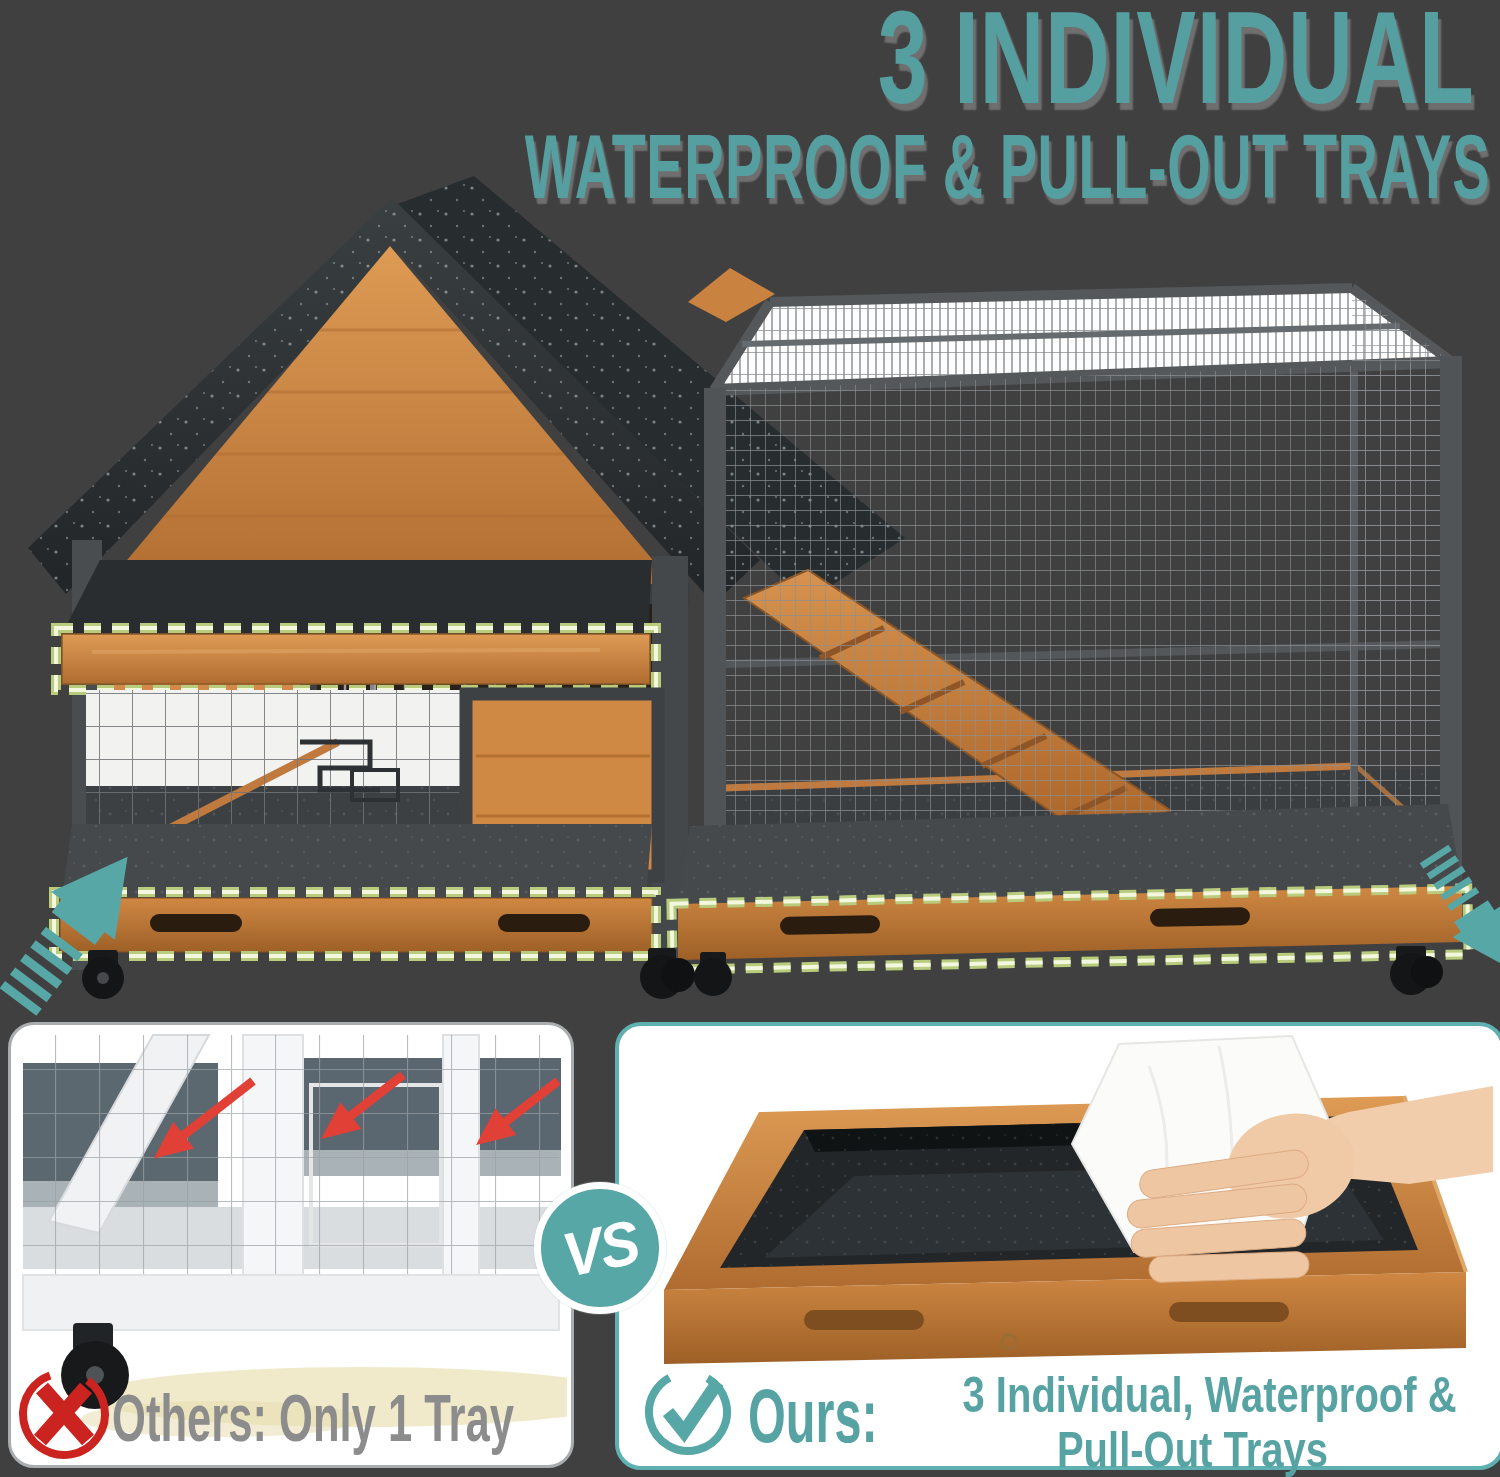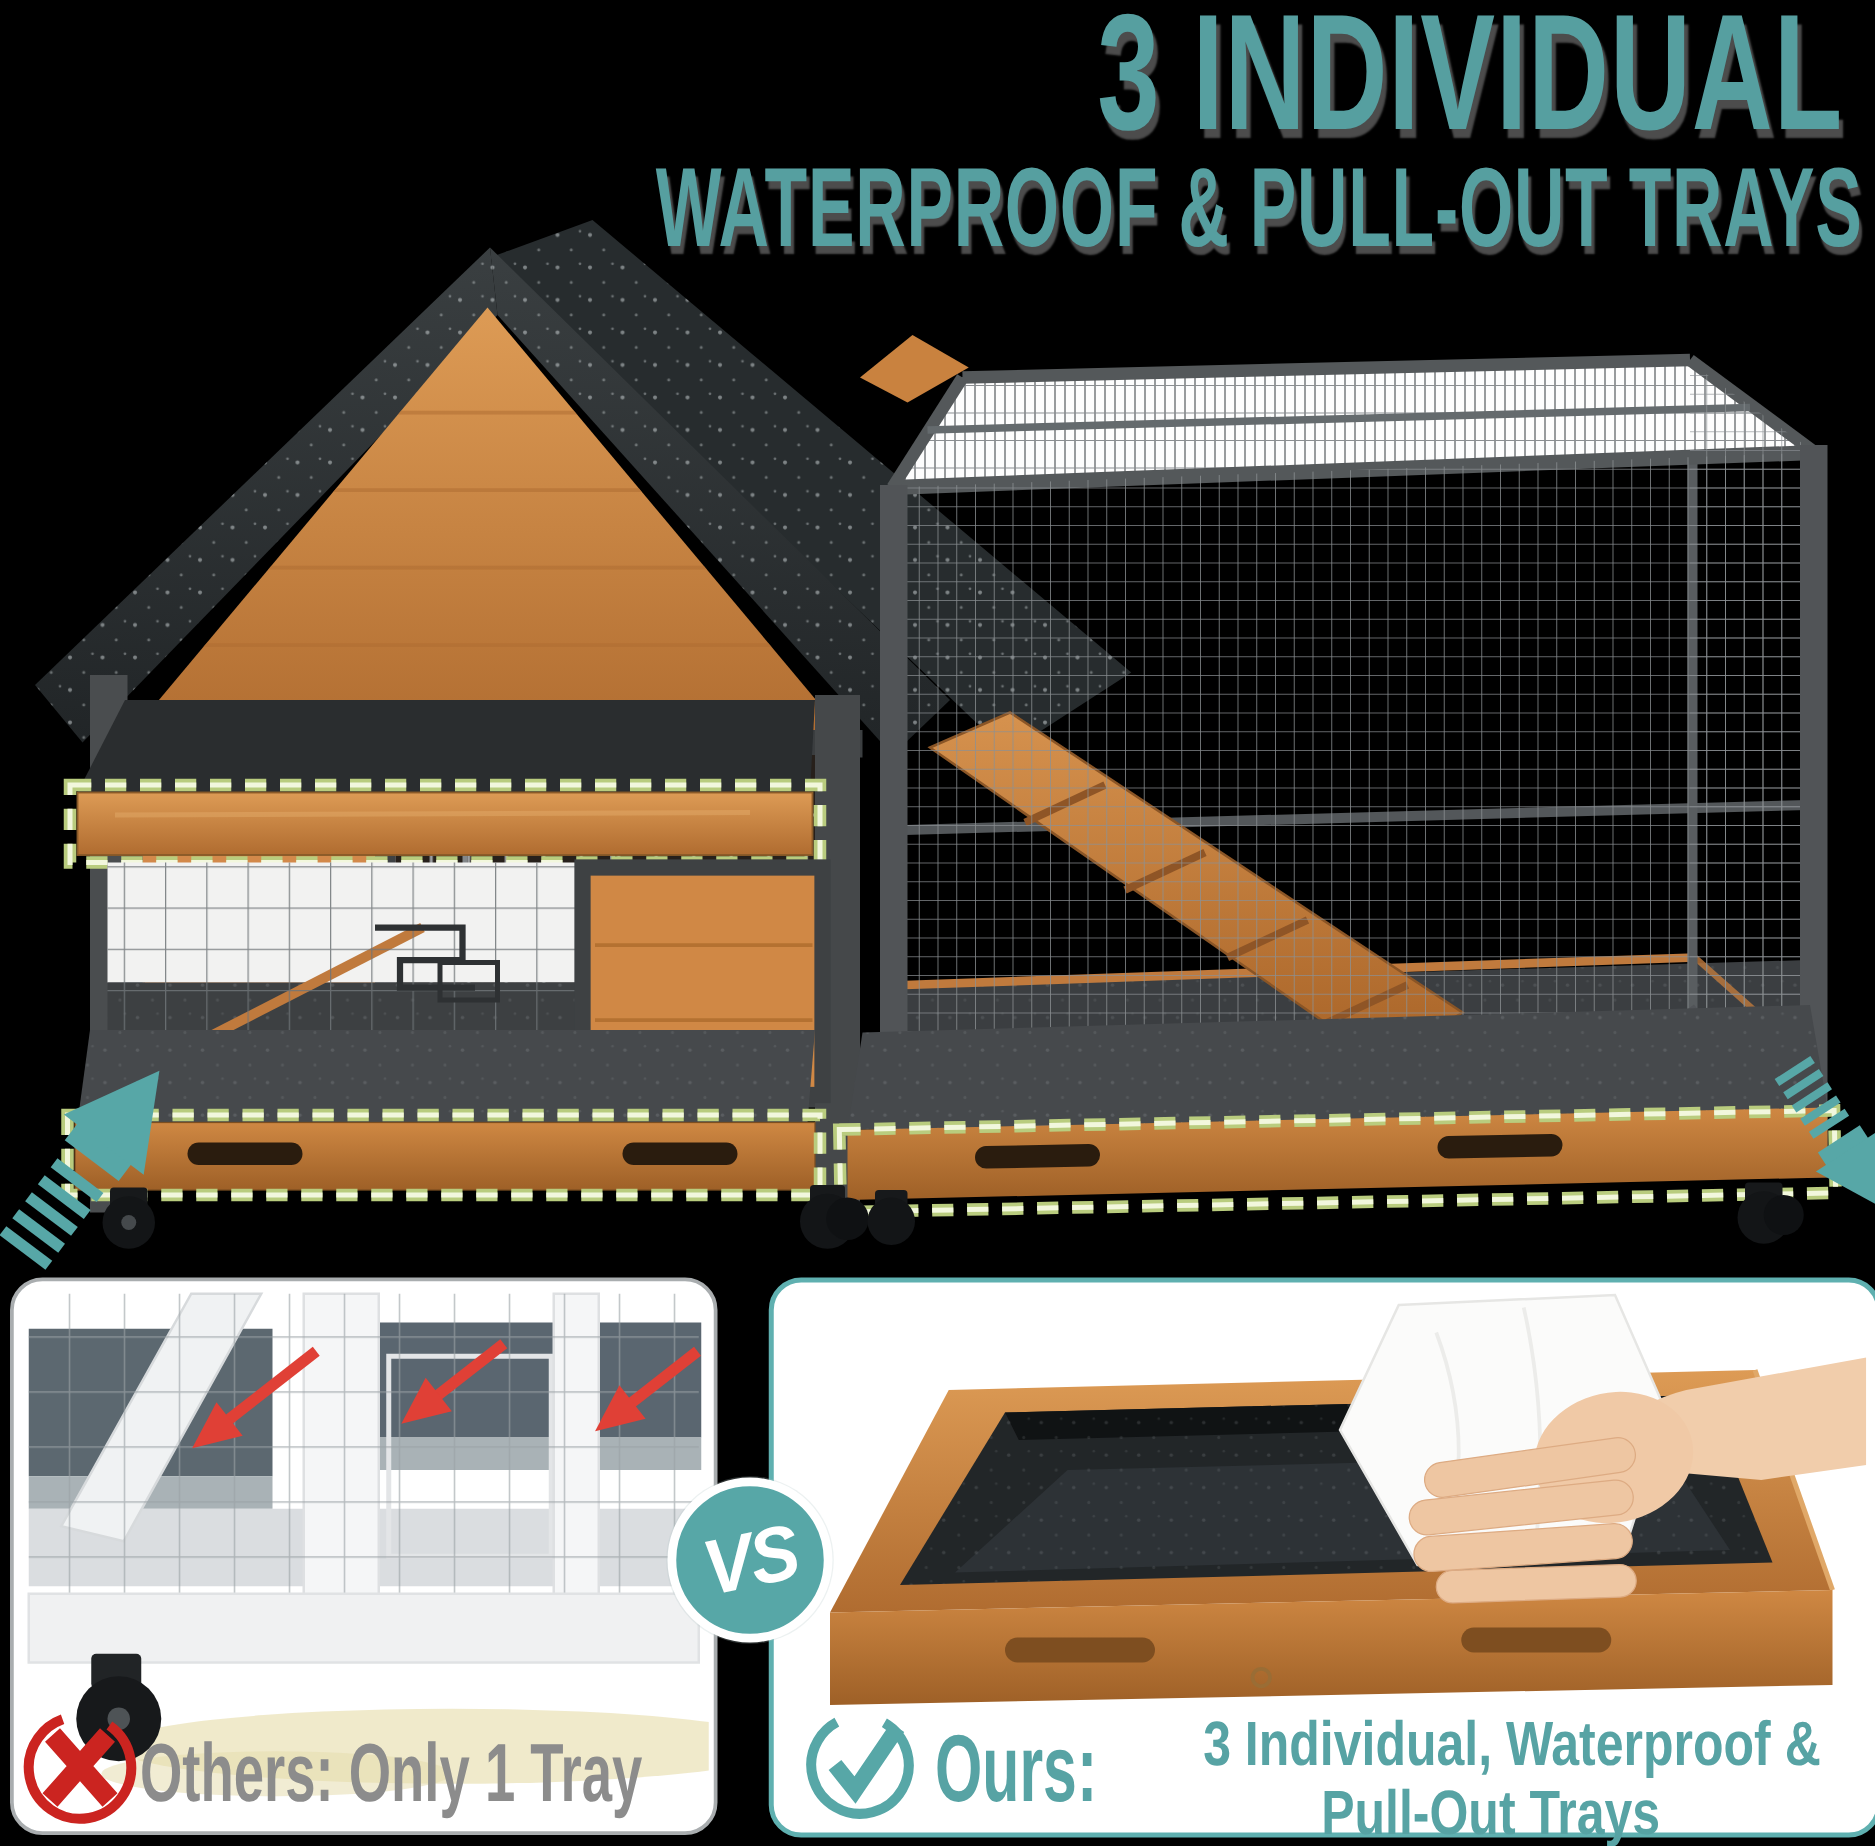--- a/index.html
+++ b/index.html
@@ -1,16 +1,16 @@
 <!DOCTYPE html>
 <html><head>
 <meta charset="utf-8">
 <style>
   html,body{margin:0;padding:0;background:#fff;}
-  .stage{position:relative;width:1500px;height:1477px;background:#000000;overflow:hidden;
+  .stage{position:relative;width:1500px;height:1477px;background:#404040;overflow:hidden;
          font-family:"Liberation Sans", sans-serif;}
   
   .title1{position:absolute;top:-18px;right:26px;font-size:132px;font-weight:800;
           color:#569fa0;white-space:nowrap;transform:scaleX(.68);transform-origin:100% 50%;
           letter-spacing:1px;text-shadow:5px 7px 2px rgba(168,168,168,.45);}
   .title2{position:absolute;top:116px;right:10px;font-size:90px;font-weight:800;
           color:#569fa0;white-space:nowrap;transform:scaleX(.62);transform-origin:100% 50%;
           letter-spacing:1px;text-shadow:4px 6px 2px rgba(168,168,168,.45);}
   
   .main-art{position:absolute;left:0;top:0;z-index:1;}

